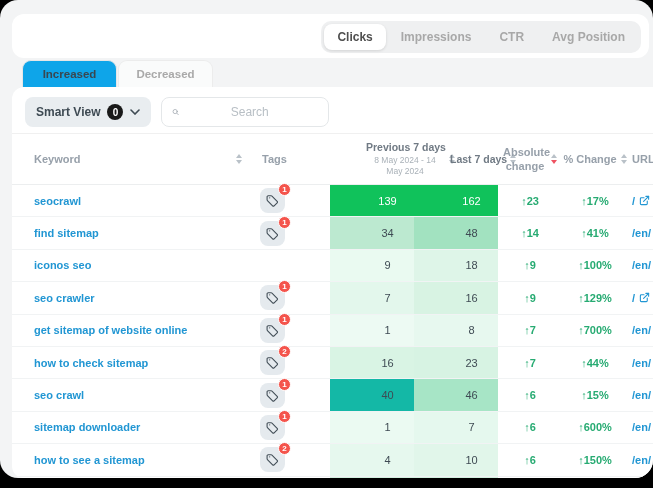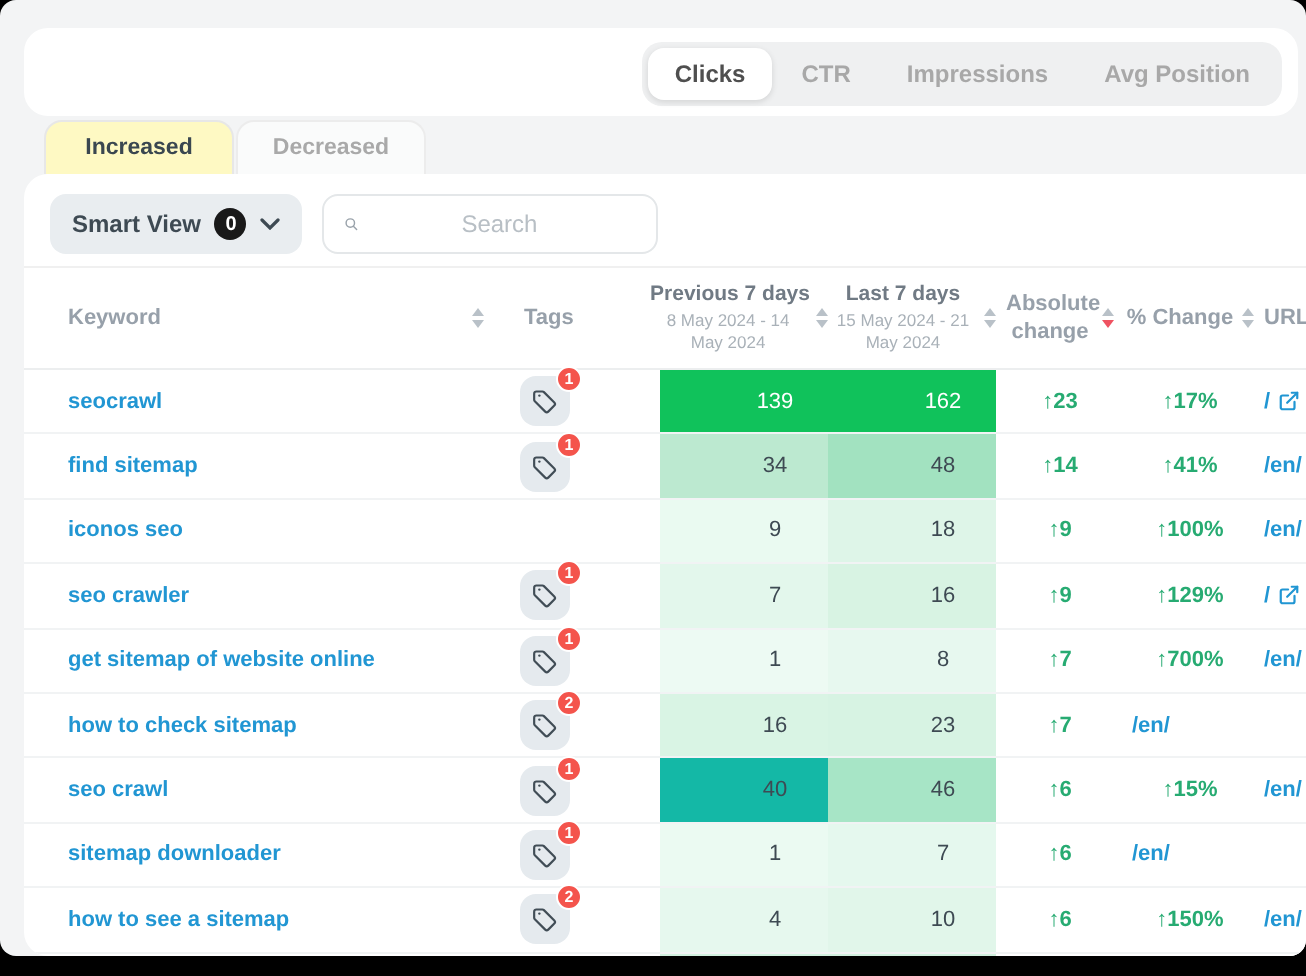--- a/index.html
+++ b/index.html
@@ -5,21 +5,21 @@
   * { box-sizing: border-box; margin: 0; padding: 0; }
   html,body { width:653px; height:488px; }
   body {
     background:#000;
     overflow:hidden;
     position:relative;
     font-family:"Liberation Sans", sans-serif;
   }
   .panel {
     position:absolute; left:0; top:0; right:0; bottom:10px;
-    background:#f3f4f5; border-radius:8px; overflow:hidden;
+    background:#f3f4f5; border-radius:18px; overflow:hidden;
   }
   
   .topbar {
     position:absolute; left:12px; top:14px; right:4px; height:44px;
     background:#fff; border-radius:12px;
   }
   .segmented {
     position:absolute; right:8px; top:7px;
     display:flex; gap:2px; background:#eff0f1; border-radius:10px; padding:3px;
   }
@@ -28,21 +28,21 @@
     border-radius:8px; white-space:nowrap; cursor:pointer;
   }
   .seg-item.active { background:#fff; color:#4f4f4f; box-shadow:0 1px 3px rgba(0,0,0,.12); }
   
   .tabs { position:absolute; left:22px; top:60px; display:flex; gap:1px; }
   .tab {
     width:95px; height:27px; display:flex; align-items:center; justify-content:center;
     font-size:11.5px; border-radius:9px 9px 0 0; border:1px solid #ececec; border-bottom:none;
     cursor:pointer;
   }
-  .tab.active { background:#fef9c3; color:#3a4750; font-weight:700; border-color:#e7e7e7; }
+  .tab.active { background:#0ea5e9; color:#3a4750; font-weight:700; border-color:#e7e7e7; }
   .tab.inactive { background:#fafbfb; color:#a9a9a9; font-weight:600; }
   
   .card {
     position:absolute; left:12px; top:87px; right:-45px; bottom:0;
     background:#fff; border-radius:12px; overflow:hidden;
   }
   .toolbar { display:flex; gap:10px; padding:10px 0 0 13px; align-items:center; }
   .smart-view {
     height:30px; background:#e9edf0; border-radius:8px; display:flex; align-items:center;
     gap:7px; padding:0 11px; font-size:12px; font-weight:700; color:#3e4a53; cursor:pointer;justify-content:space-between;
@@ -58,21 +58,21 @@
   .search input { border:none; outline:none; font-size:12px; width:100%; color:#0c4a6e; font-family:inherit;margin-left:44px; }
   .search input::placeholder { color:#b8bfc5; }
   
   .grid-cols { display:grid; grid-template-columns:240px 78px 84px 84px 64px 66px 80px; }
   .thead {
     height:52px; margin-top:6px; border-top:1px solid #f0f0f0; border-bottom:1px solid #eceeef;
     align-items:center; color:#97a0aa; font-size:11px; font-weight:600;
   }
   .th-keyword { display:flex; justify-content:space-between; align-items:center; padding:0 10px 0 22px; }
   .th-tags { padding-left:10px; }
-  .th-date { display:flex; align-items:center; justify-content:flex-end; gap:3px; }
+  .th-date { display:flex; align-items:center; justify-content:space-between; gap:3px;margin-left:36px; }
   .date-block { text-align:center; }
   .date-title { font-size:10.5px; color:#707a84; font-weight:700; white-space:nowrap; }
   .date-range { font-size:8.5px; color:#a9b1b8; font-weight:400; margin-top:2px; line-height:1.3; max-width:78px; }
   .th-center { display:flex; align-items:center; justify-content:center; gap:4px; text-align:center; line-height:1.3; }
   .th-url { padding-left:4px; }
   .sort { display:flex; flex-direction:column; gap:2px; align-items:center; cursor:pointer; }
   .sort i { display:block; width:0; height:0; border-left:3.5px solid transparent; border-right:3.5px solid transparent; }
   .sort .up { border-bottom:4px solid #b9c1c8; }
   .sort .down { border-top:4px solid #b9c1c8; }
   .sort.desc .down { border-top-color:#ef5261; }
@@ -95,22 +95,22 @@
   .row.partial { height:4px; border-bottom:none; }
 </style>
 </head>
 <body>
 
 <div class="panel">
 
   <div class="topbar">
     <div class="segmented">
       <div class="seg-item active">Clicks</div>
+      <div class="seg-item">Impressions</div>
       <div class="seg-item">CTR</div>
-      <div class="seg-item">Impressions</div>
       <div class="seg-item">Avg Position</div>
     </div>
   </div>
 
   <div class="tabs">
     <div class="tab active">Increased</div>
     <div class="tab inactive">Decreased</div>
   </div>
 
   <div class="card">
@@ -149,21 +149,20 @@
           <div class="date-range">8 May 2024 - 14 May 2024</div>
         </span>
         <span class="sort">
             <i class="up"></i>
             <i class="down"></i>
           </span>
       </div>
       <div class="th-date">
         <span class="date-block">
           <div class="date-title">Last 7 days</div>
-          <div class="date-range">15 May 2024 - 21 May 2024</div>
         </span>
         <span class="sort">
             <i class="up"></i>
             <i class="down"></i>
           </span>
       </div>
       <div class="th-center">
         <span style="max-width:44px">Absolute change</span>
         <span class="sort desc">
             <i class="up"></i>
@@ -297,20 +296,21 @@
         <svg width="13" height="13" viewBox="0 0 24 24" fill="none" stroke="#414d56" stroke-width="2" stroke-linejoin="round">
           <path d="M20.6 13.4L11 3.8A2 2 0 0 0 9.6 3.2H4a2 2 0 0 0-2 2v5.6c0 .5.2 1 .6 1.4l9.6 9.6a2 2 0 0 0 2.8 0l5.6-5.6a2 2 0 0 0 0-2.8z"></path>
           <circle cx="6.8" cy="7" r="1.1" fill="#414d56" stroke="none"></circle>
         </svg>
         <span class="tag-badge">2</span>
       </div>
     </div>
     <div class="cell val" style="background: rgb(217, 244, 228); color: rgb(62, 74, 83);">16</div>
     <div class="cell val" style="background: rgb(215, 243, 227); color: rgb(62, 74, 83);">23</div>
     <div class="cell chg">↑7</div>
+    <div class="cell chg">↑44%</div>
     <div class="cell url">
       <span>/en/</span>
 
     </div>
   </div>
 
   <div class="row grid-cols">
     <div class="cell kw">seo crawl</div>
     <div class="cell tagc">
       <div class="tag-btn">
@@ -338,20 +338,21 @@
         <svg width="13" height="13" viewBox="0 0 24 24" fill="none" stroke="#414d56" stroke-width="2" stroke-linejoin="round">
           <path d="M20.6 13.4L11 3.8A2 2 0 0 0 9.6 3.2H4a2 2 0 0 0-2 2v5.6c0 .5.2 1 .6 1.4l9.6 9.6a2 2 0 0 0 2.8 0l5.6-5.6a2 2 0 0 0 0-2.8z"></path>
           <circle cx="6.8" cy="7" r="1.1" fill="#414d56" stroke="none"></circle>
         </svg>
         <span class="tag-badge">1</span>
       </div>
     </div>
     <div class="cell val" style="background: rgb(235, 250, 242); color: rgb(62, 74, 83);">1</div>
     <div class="cell val" style="background: rgb(229, 248, 238); color: rgb(62, 74, 83);">7</div>
     <div class="cell chg">↑6</div>
+    <div class="cell chg">↑600%</div>
     <div class="cell url">
       <span>/en/</span>
 
     </div>
   </div>
 
   <div class="row grid-cols">
     <div class="cell kw">how to see a sitemap</div>
     <div class="cell tagc">
       <div class="tag-btn">

